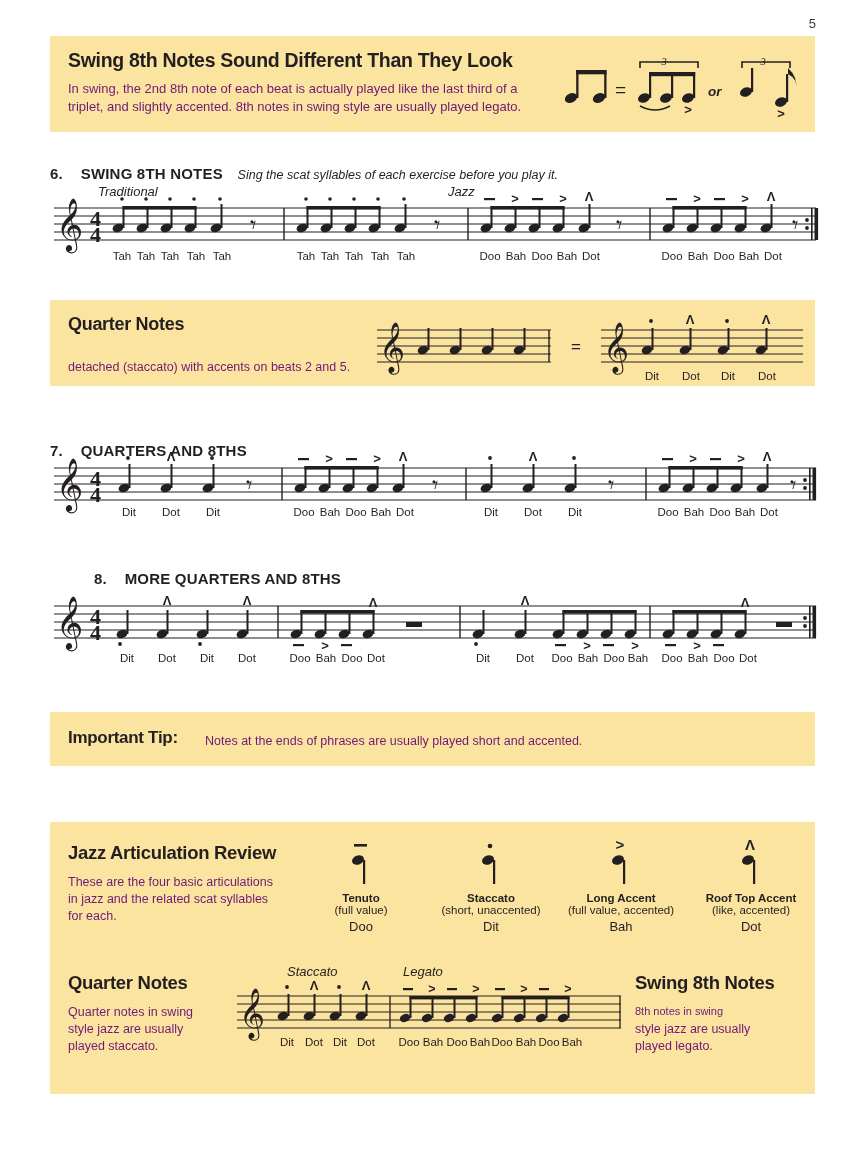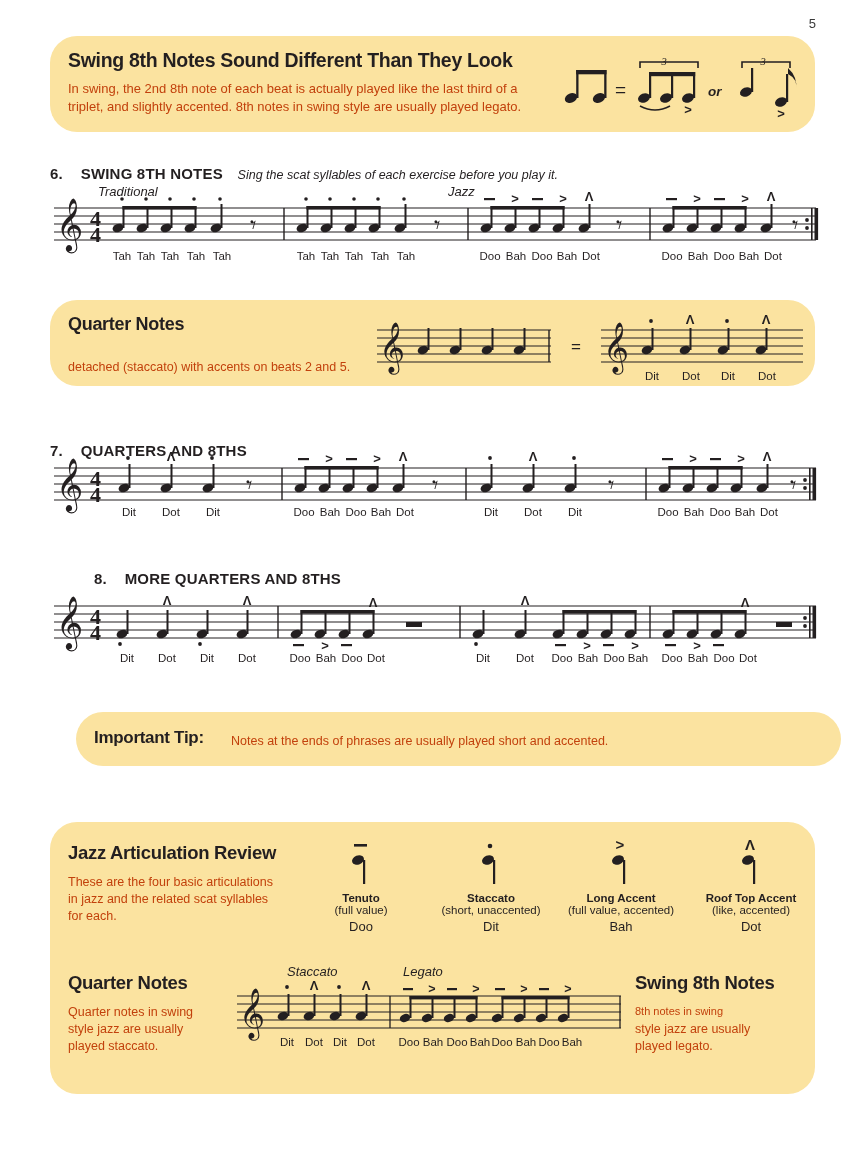--- a/index.html
+++ b/index.html
@@ -12,29 +12,28 @@
     overflow:hidden;
   }
   .page-number{
     position:absolute;top:16px;right:48px;
     font-size:13px;color:#3a3a3a;
   }
   .panel{
     position:absolute;
     background:#fbe3a0;
     box-sizing:border-box;
-    border-radius:27px;
   }
   .hdr{
     font-weight:bold;
     letter-spacing:-0.3px;
     color:#231f20;
   }
   .body-txt{
-    color:#c2410c;
+    color:#701a75;
     line-height:1.35;
   }
   .ex-title{
     position:absolute;
     font-weight:bold;
     color:#231f20;
     letter-spacing:0.2px;
   }
   .ex-num{display:inline-block;}
   .ex-sub{
@@ -537,21 +536,21 @@
     <text class="sylbl" x="564" y="74" text-anchor="middle">Doo</text>
     <text class="sylbl" x="588" y="74" text-anchor="middle">Bah</text>
     <text class="sylbl" x="622" y="74" text-anchor="middle">Doo</text>
     <text class="sylbl" x="648" y="74" text-anchor="middle">Bah</text>
     <text class="sylbl" x="674" y="74" text-anchor="middle">Doo</text>
     <text class="sylbl" x="698" y="74" text-anchor="middle">Dot</text>
   </g>
 </svg>
 </div>
 
-<div class="panel" style="left:50px;top:712px;width:765px;height:54px;margin-left:26px;">
+<div class="panel" style="left:50px;top:712px;width:765px;height:54px;">
   <div class="hdr" style="position:absolute;left:18px;top:16px;font-size:17px;">Important Tip:</div>
   <div class="body-txt" style="position:absolute;left:155px;top:21px;font-size:12.5px;">Notes at the ends of phrases are usually played short and accented.</div>
 </div>
 
 <div class="panel" style="left:50px;top:822px;width:765px;height:272px;">
 
   <div class="hdr" style="position:absolute;left:18px;top:20px;font-size:18.5px;">Jazz Articulation Review</div>
   <div class="body-txt" style="position:absolute;left:18px;top:52px;font-size:12.5px;">These are the four basic articulations</div>
   <div class="body-txt" style="position:absolute;left:18px;top:69px;font-size:12.5px;">in jazz and the related scat syllables</div>
   <div class="body-txt" style="position:absolute;left:18px;top:86px;font-size:12.5px;">for each.</div>

